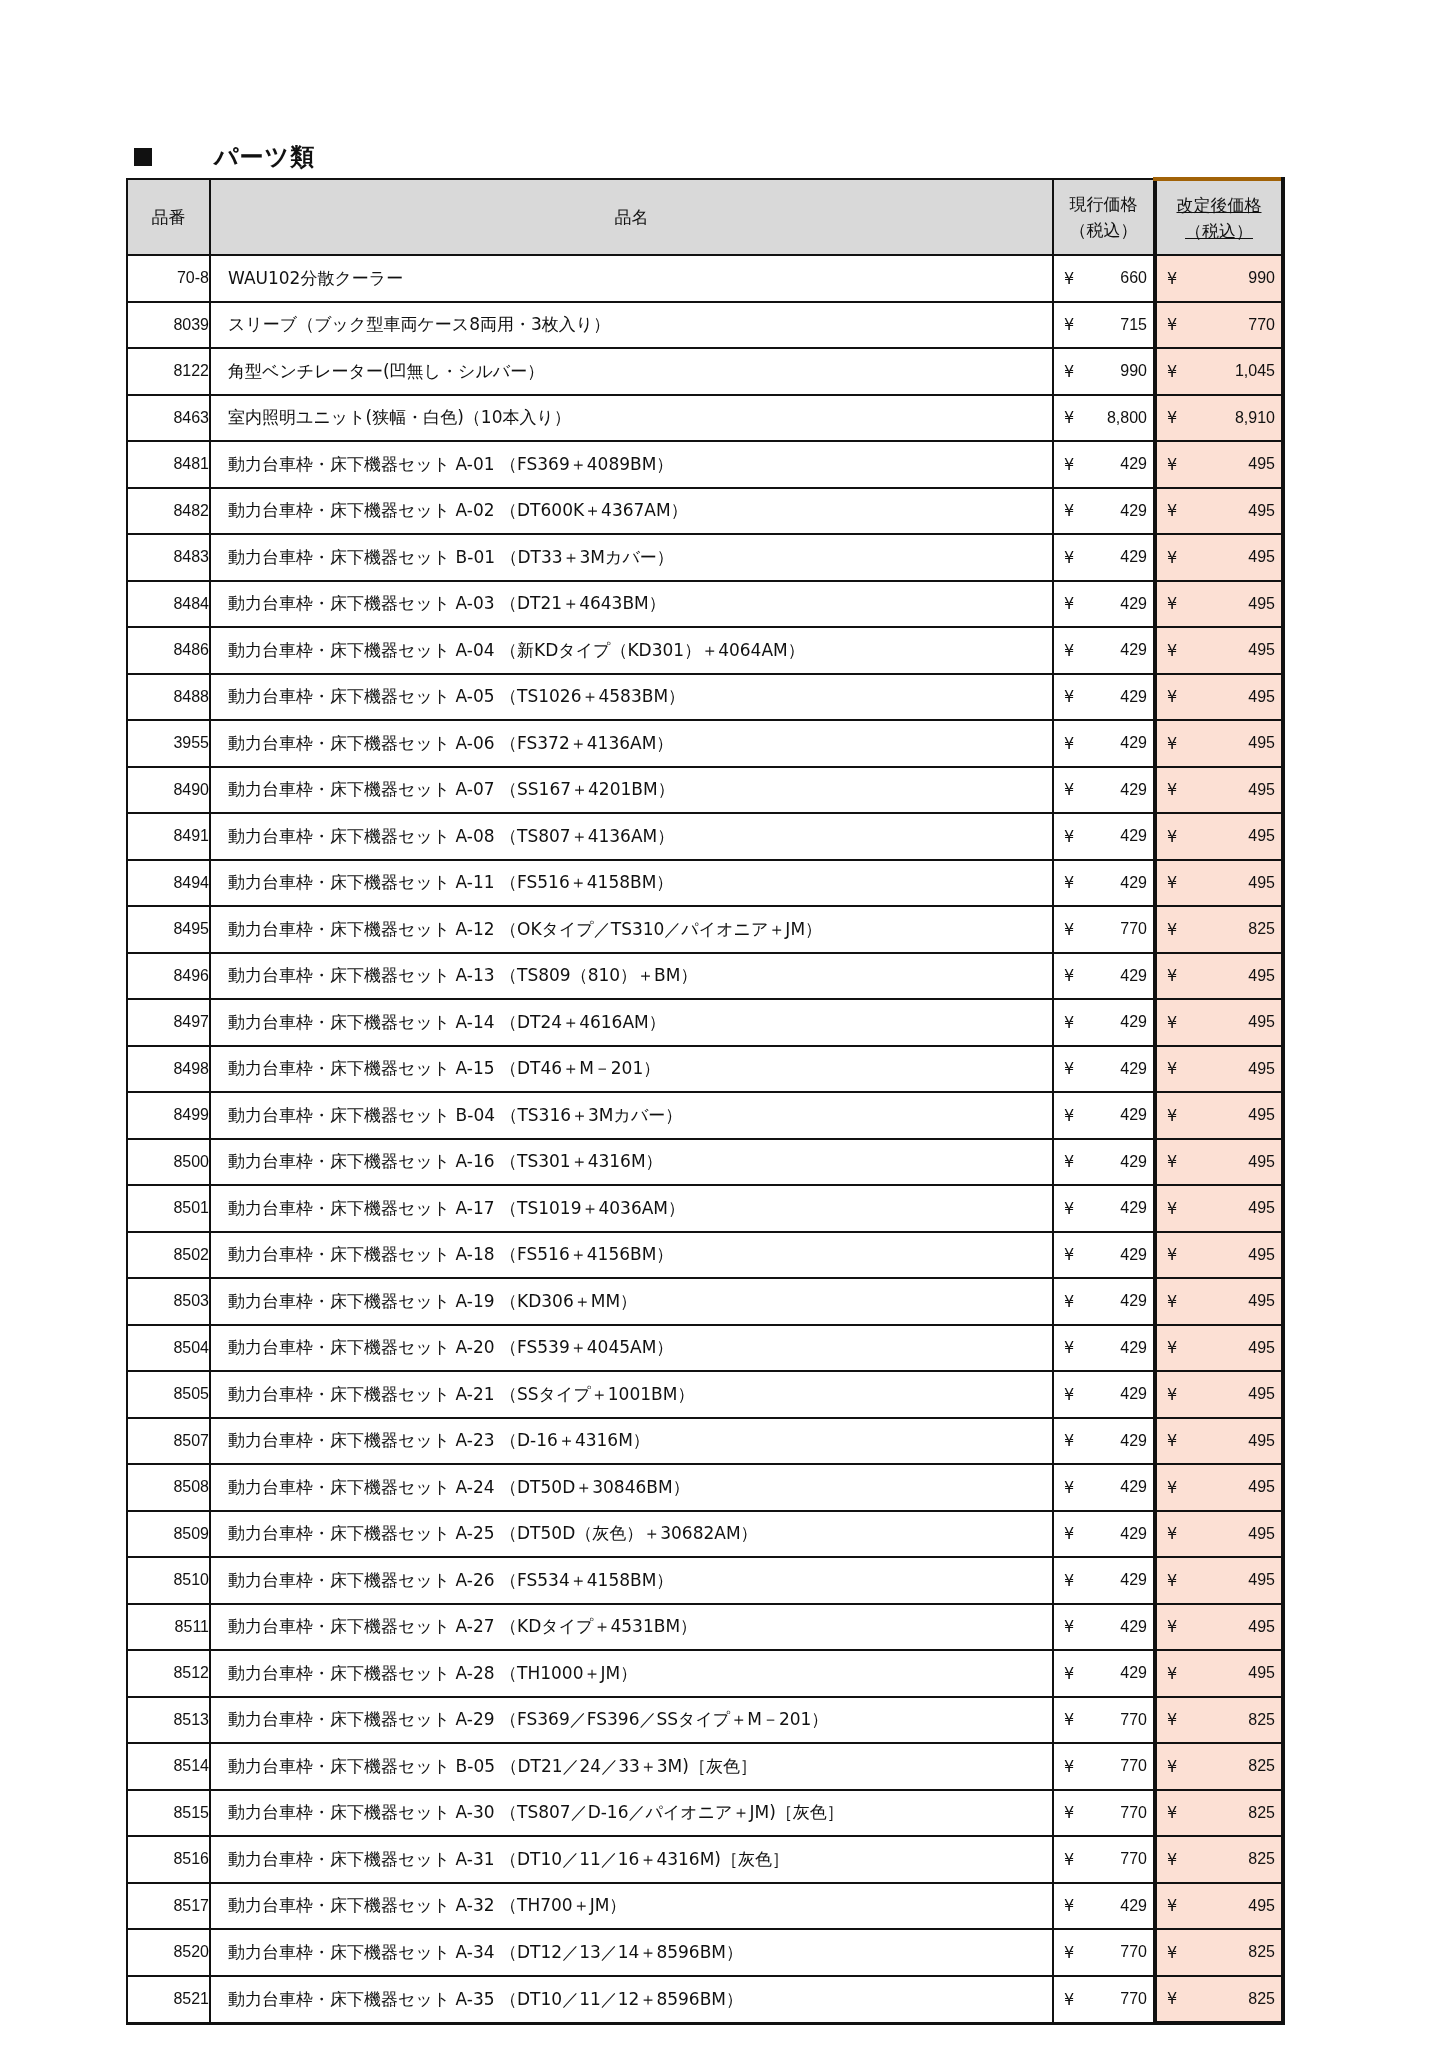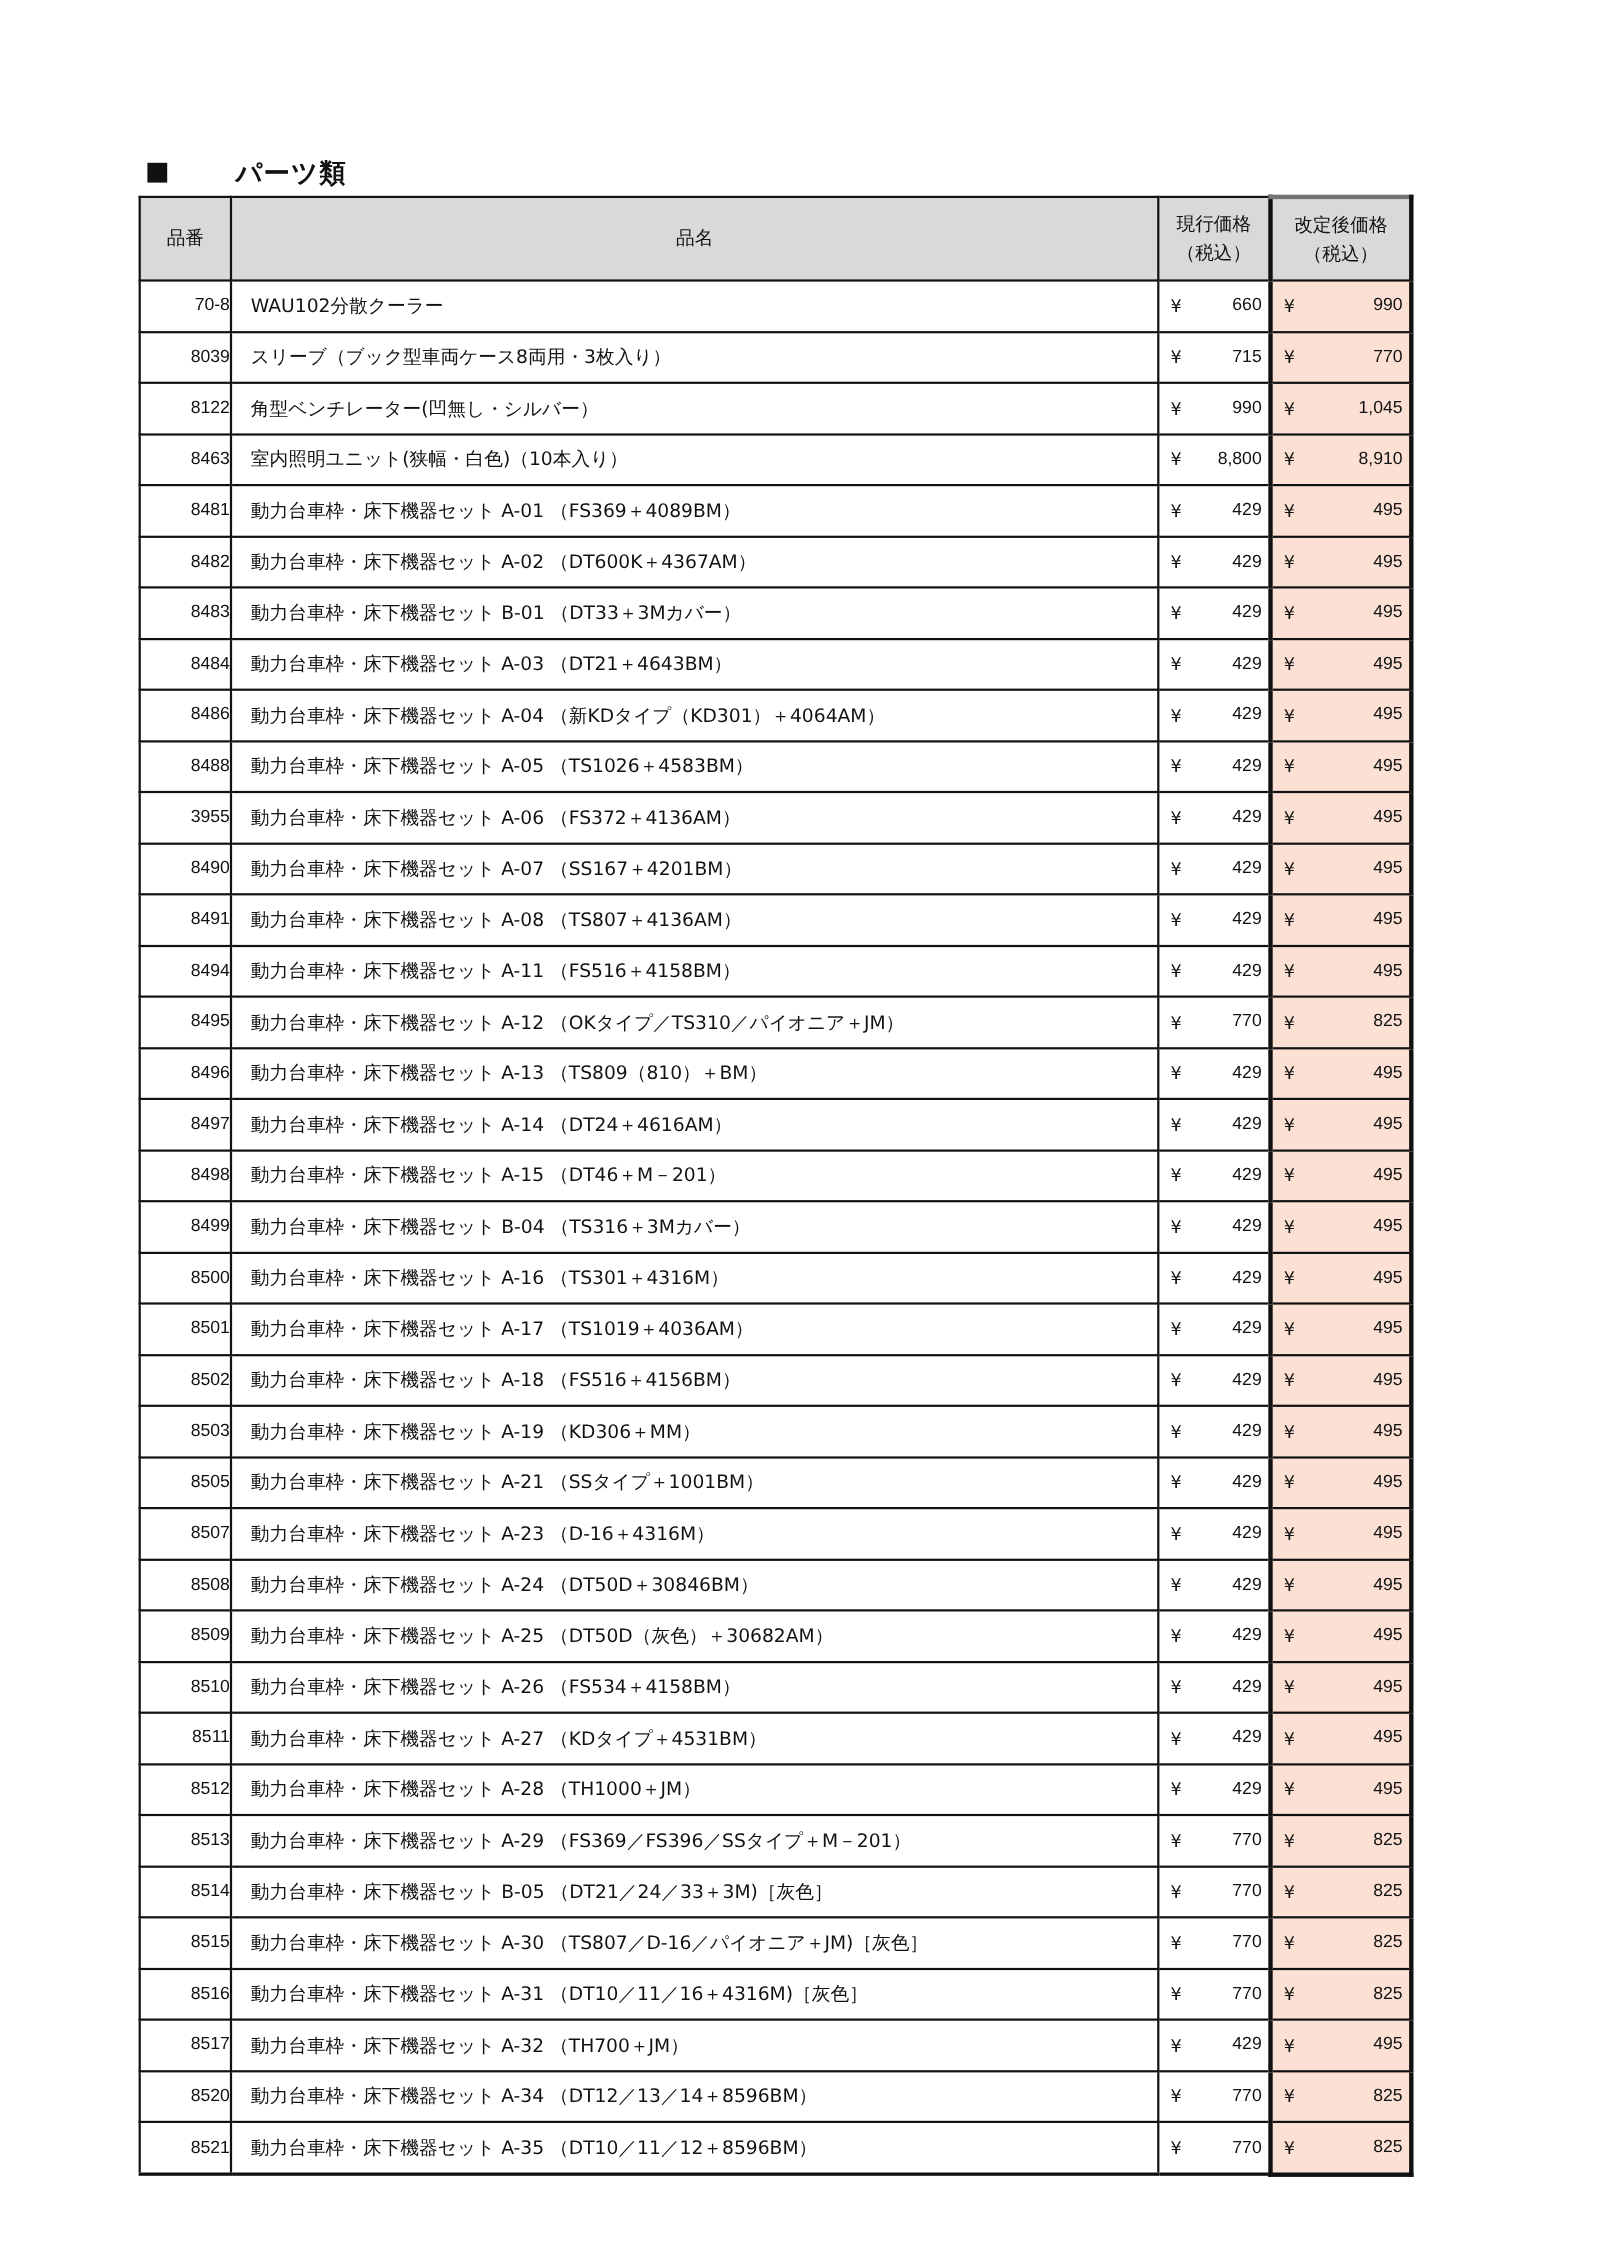--- a/index.html
+++ b/index.html
@@ -37,21 +37,21 @@
   .price-table td.code { text-align: right; font-family: "Liberation Sans", sans-serif; font-size: 16px; }
   .price-table td.name { text-align: left; padding-left: 17px; white-space: nowrap; overflow: hidden; font-size: 17px; }
   .price-table td.price { padding: 0 6px; }
   .price-table td.price .wrap { display: flex; justify-content: space-between; align-items: center; }
   .price-table td.price .yen { font-size: 16px; padding-left: 4px; }
   .price-table td.price .val { font-family: "Liberation Sans", sans-serif; font-size: 16px; }
   .price-table td.new { background: #fce0d4; }
   .price-table th.new-h, .price-table td.new {
     border-left: 4px solid #111; border-right: 4px solid #111;
   }
-  .price-table thead th.new-h { border-top: 4px solid #737373; }
+  .price-table thead th.new-h { border-top: 4px solid #a16207; text-decoration: underline; }
   .price-table tbody tr:last-child td.new { border-bottom: 4px solid #111; }
   .price-table tbody tr:last-child td { border-bottom-width: 3px; }
 </style>
 </head>
 <body>
 
 <div class="section-title">
   <span class="bullet"></span>
   <span class="title-text">パーツ類</span>
 </div>
@@ -440,20 +440,36 @@
           </div>
         </td>
         <td class="price new">
           <div class="wrap">
             <span class="yen">¥</span>
             <span class="val">495</span>
           </div>
         </td>
       </tr>
       <tr>
+        <td class="code">8504</td>
+        <td class="name">動力台車枠・床下機器セット A-20 （FS539＋4045AM）</td>
+        <td class="price">
+          <div class="wrap">
+            <span class="yen">¥</span>
+            <span class="val">429</span>
+          </div>
+        </td>
+        <td class="price new">
+          <div class="wrap">
+            <span class="yen">¥</span>
+            <span class="val">495</span>
+          </div>
+        </td>
+      </tr>
+      <tr>
         <td class="code">8505</td>
         <td class="name">動力台車枠・床下機器セット A-21 （SSタイプ＋1001BM）</td>
         <td class="price">
           <div class="wrap">
             <span class="yen">¥</span>
             <span class="val">429</span>
           </div>
         </td>
         <td class="price new">
           <div class="wrap">

